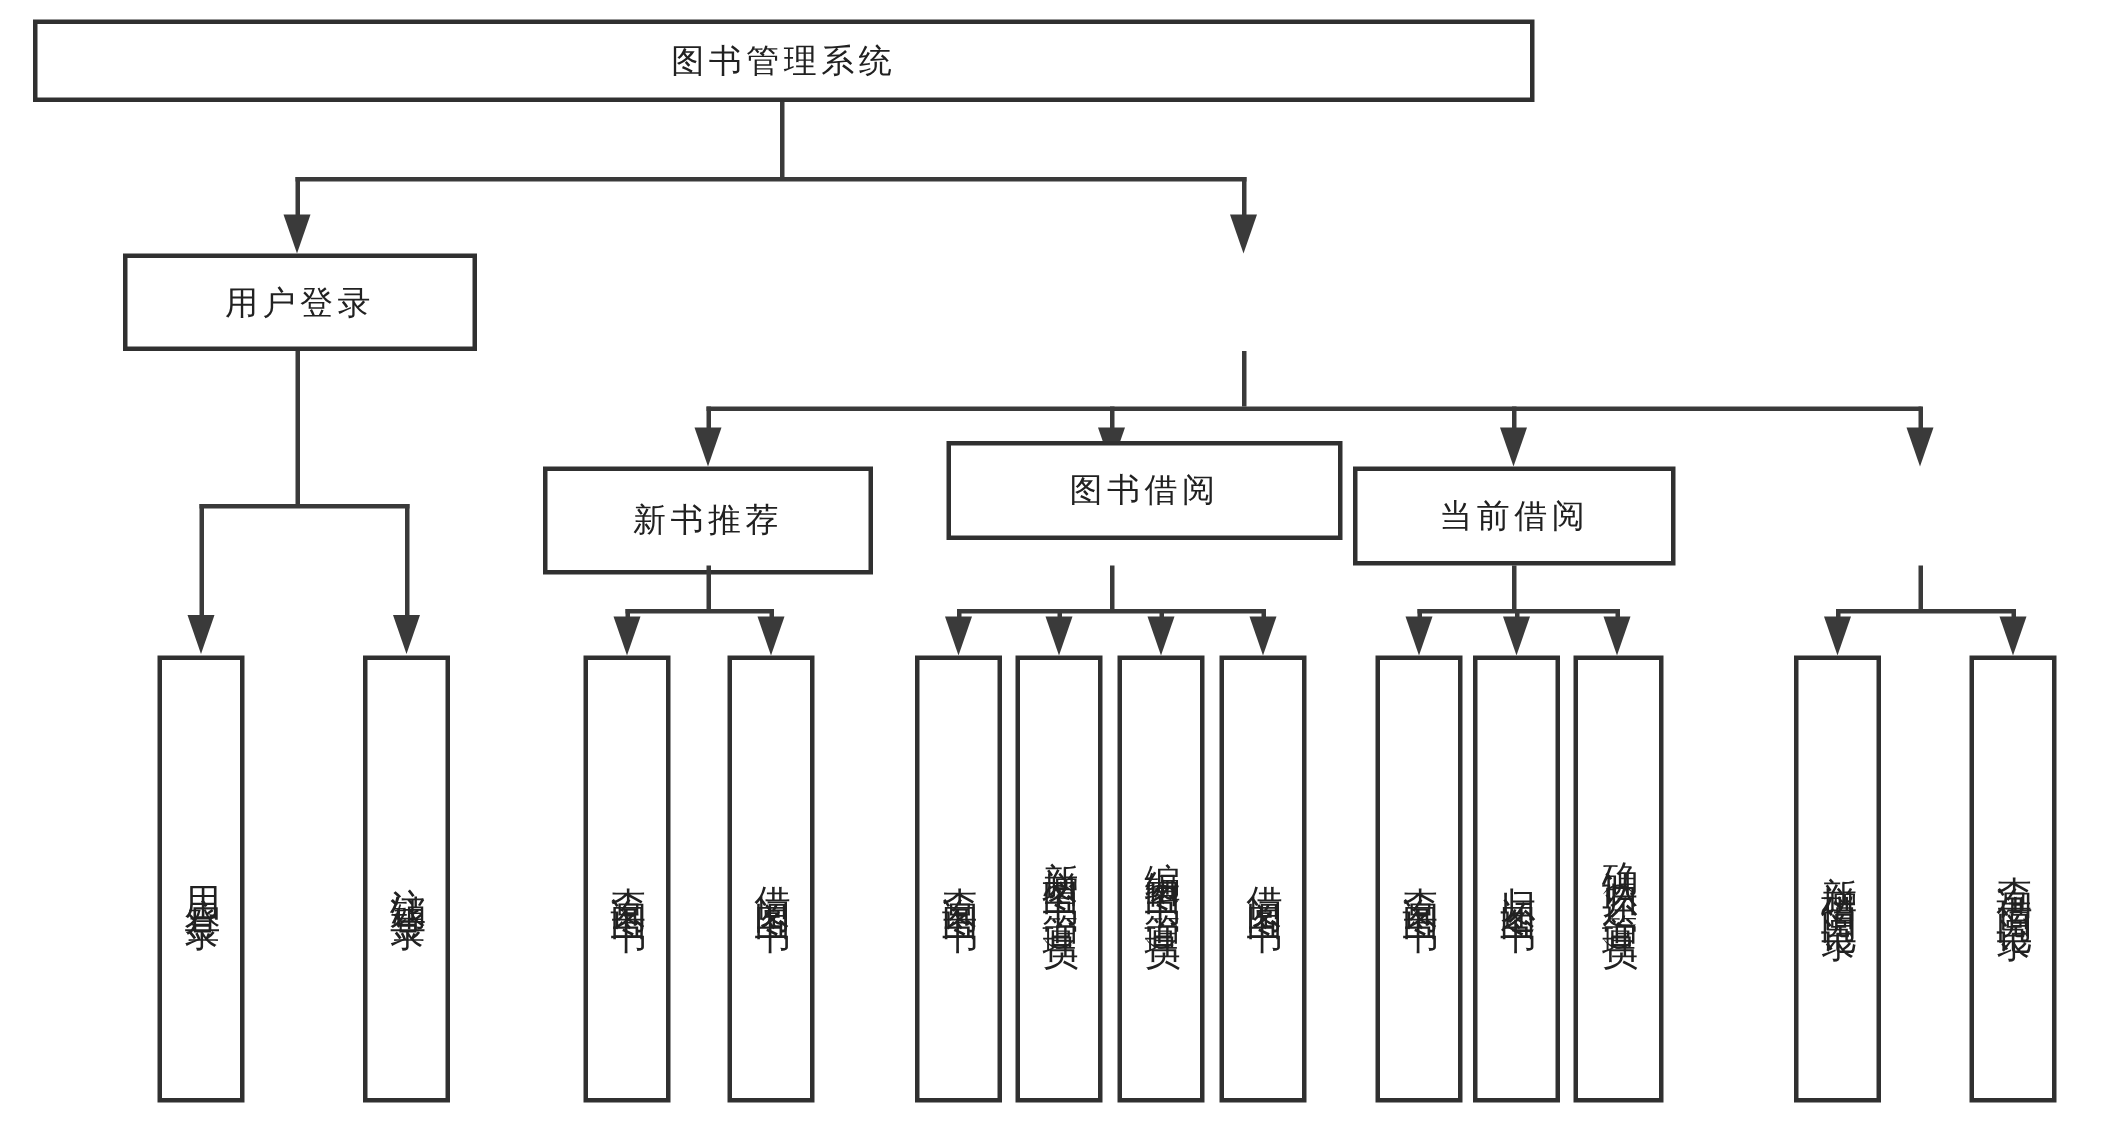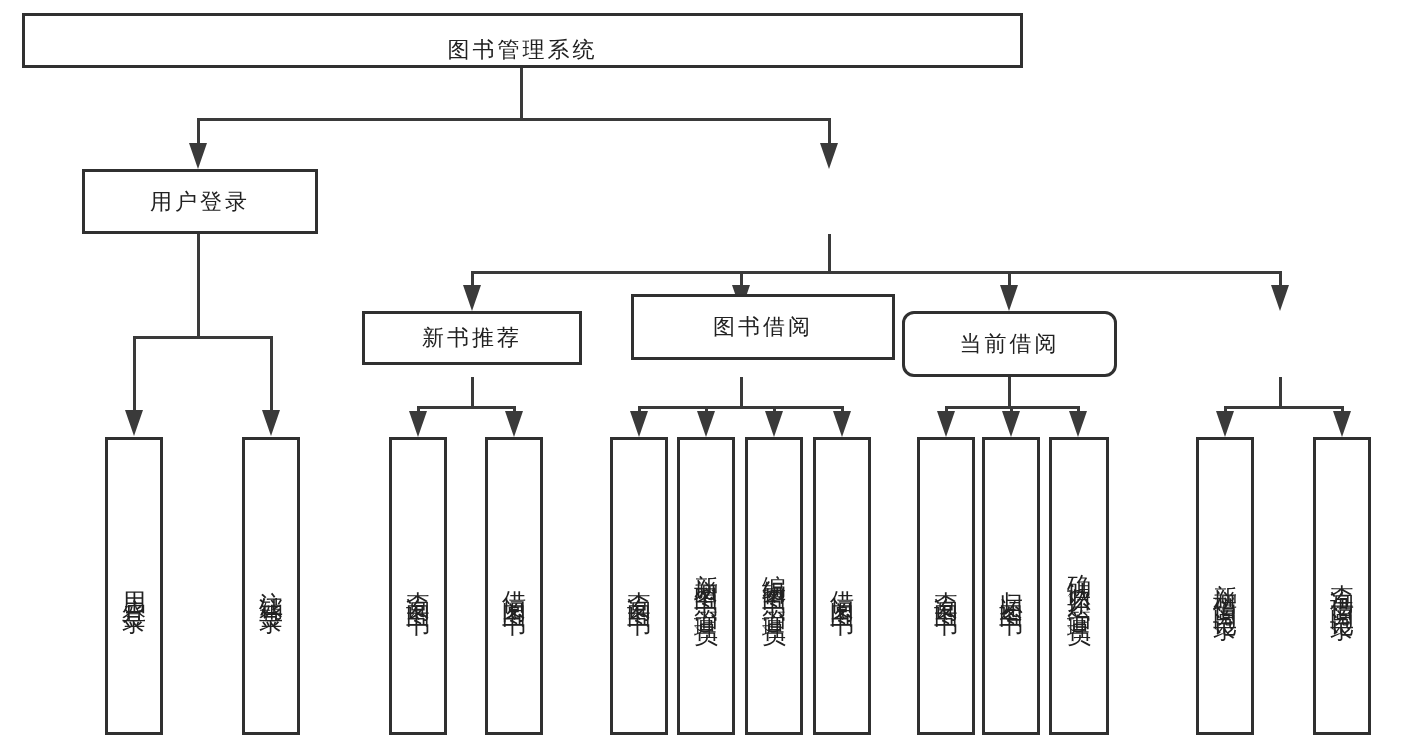--- a/index.html
+++ b/index.html
@@ -62,21 +62,21 @@
     text-shadow:0 0 2px #ffffff;
     white-space:nowrap;
     z-index:5;
   }
 </style>
 </head>
 <body>
 
 <div id="stage">
 
-  <div class="box" style="left:22px;top:13px;width:1001px;height:55px;align-items:flex-end;">
+  <div class="box" style="left:22px;top:13px;width:1001px;height:55px;">
     <span class="hlabel">图书管理系统</span>
   </div>
 
   <div class="vline" style="left:520px;top:68px;height:50px;"></div>
   <div class="hline" style="left:197px;top:118px;width:634px;"></div>
   <div class="vline" style="left:197px;top:118px;height:27px;"></div>
   <div class="arrow" style="left:189px;top:143px;"></div>
   <div class="vline" style="left:828px;top:118px;height:27px;"></div>
   <div class="arrow" style="left:820px;top:143px;"></div>
 
@@ -95,27 +95,27 @@
   <div class="hline" style="left:471px;top:271px;width:810px;"></div>
   <div class="vline" style="left:471px;top:271px;height:16px;"></div>
   <div class="arrow" style="left:463px;top:285px;"></div>
   <div class="vline" style="left:740px;top:271px;height:16px;"></div>
   <div class="arrow" style="left:732px;top:285px;"></div>
   <div class="vline" style="left:1008px;top:271px;height:16px;"></div>
   <div class="arrow" style="left:1000px;top:285px;"></div>
   <div class="vline" style="left:1279px;top:271px;height:16px;"></div>
   <div class="arrow" style="left:1271px;top:285px;"></div>
 
-  <div class="box" style="left:362px;top:311px;width:220px;height:54px;">
+  <div class="box" style="left:362px;top:311px;width:220px;height:72px;">
     <span class="hlabel">新书推荐</span>
   </div>
   <div class="box" style="left:631px;top:294px;width:264px;height:66px;">
     <span class="hlabel">图书借阅</span>
   </div>
-  <div class="box" style="left:902px;top:311px;width:215px;height:66px;border-radius:12px;">
+  <div class="box" style="left:902px;top:311px;width:215px;height:66px;">
     <span class="hlabel">当前借阅</span>
   </div>
 
   <div class="vline" style="left:471px;top:377px;height:29px;"></div>
   <div class="hline" style="left:417px;top:406px;width:99px;"></div>
   <div class="vline" style="left:417px;top:406px;height:10px;"></div>
   <div class="arrow" style="left:409px;top:411px;"></div>
   <div class="vline" style="left:513px;top:406px;height:10px;"></div>
   <div class="arrow" style="left:505px;top:411px;"></div>
 

